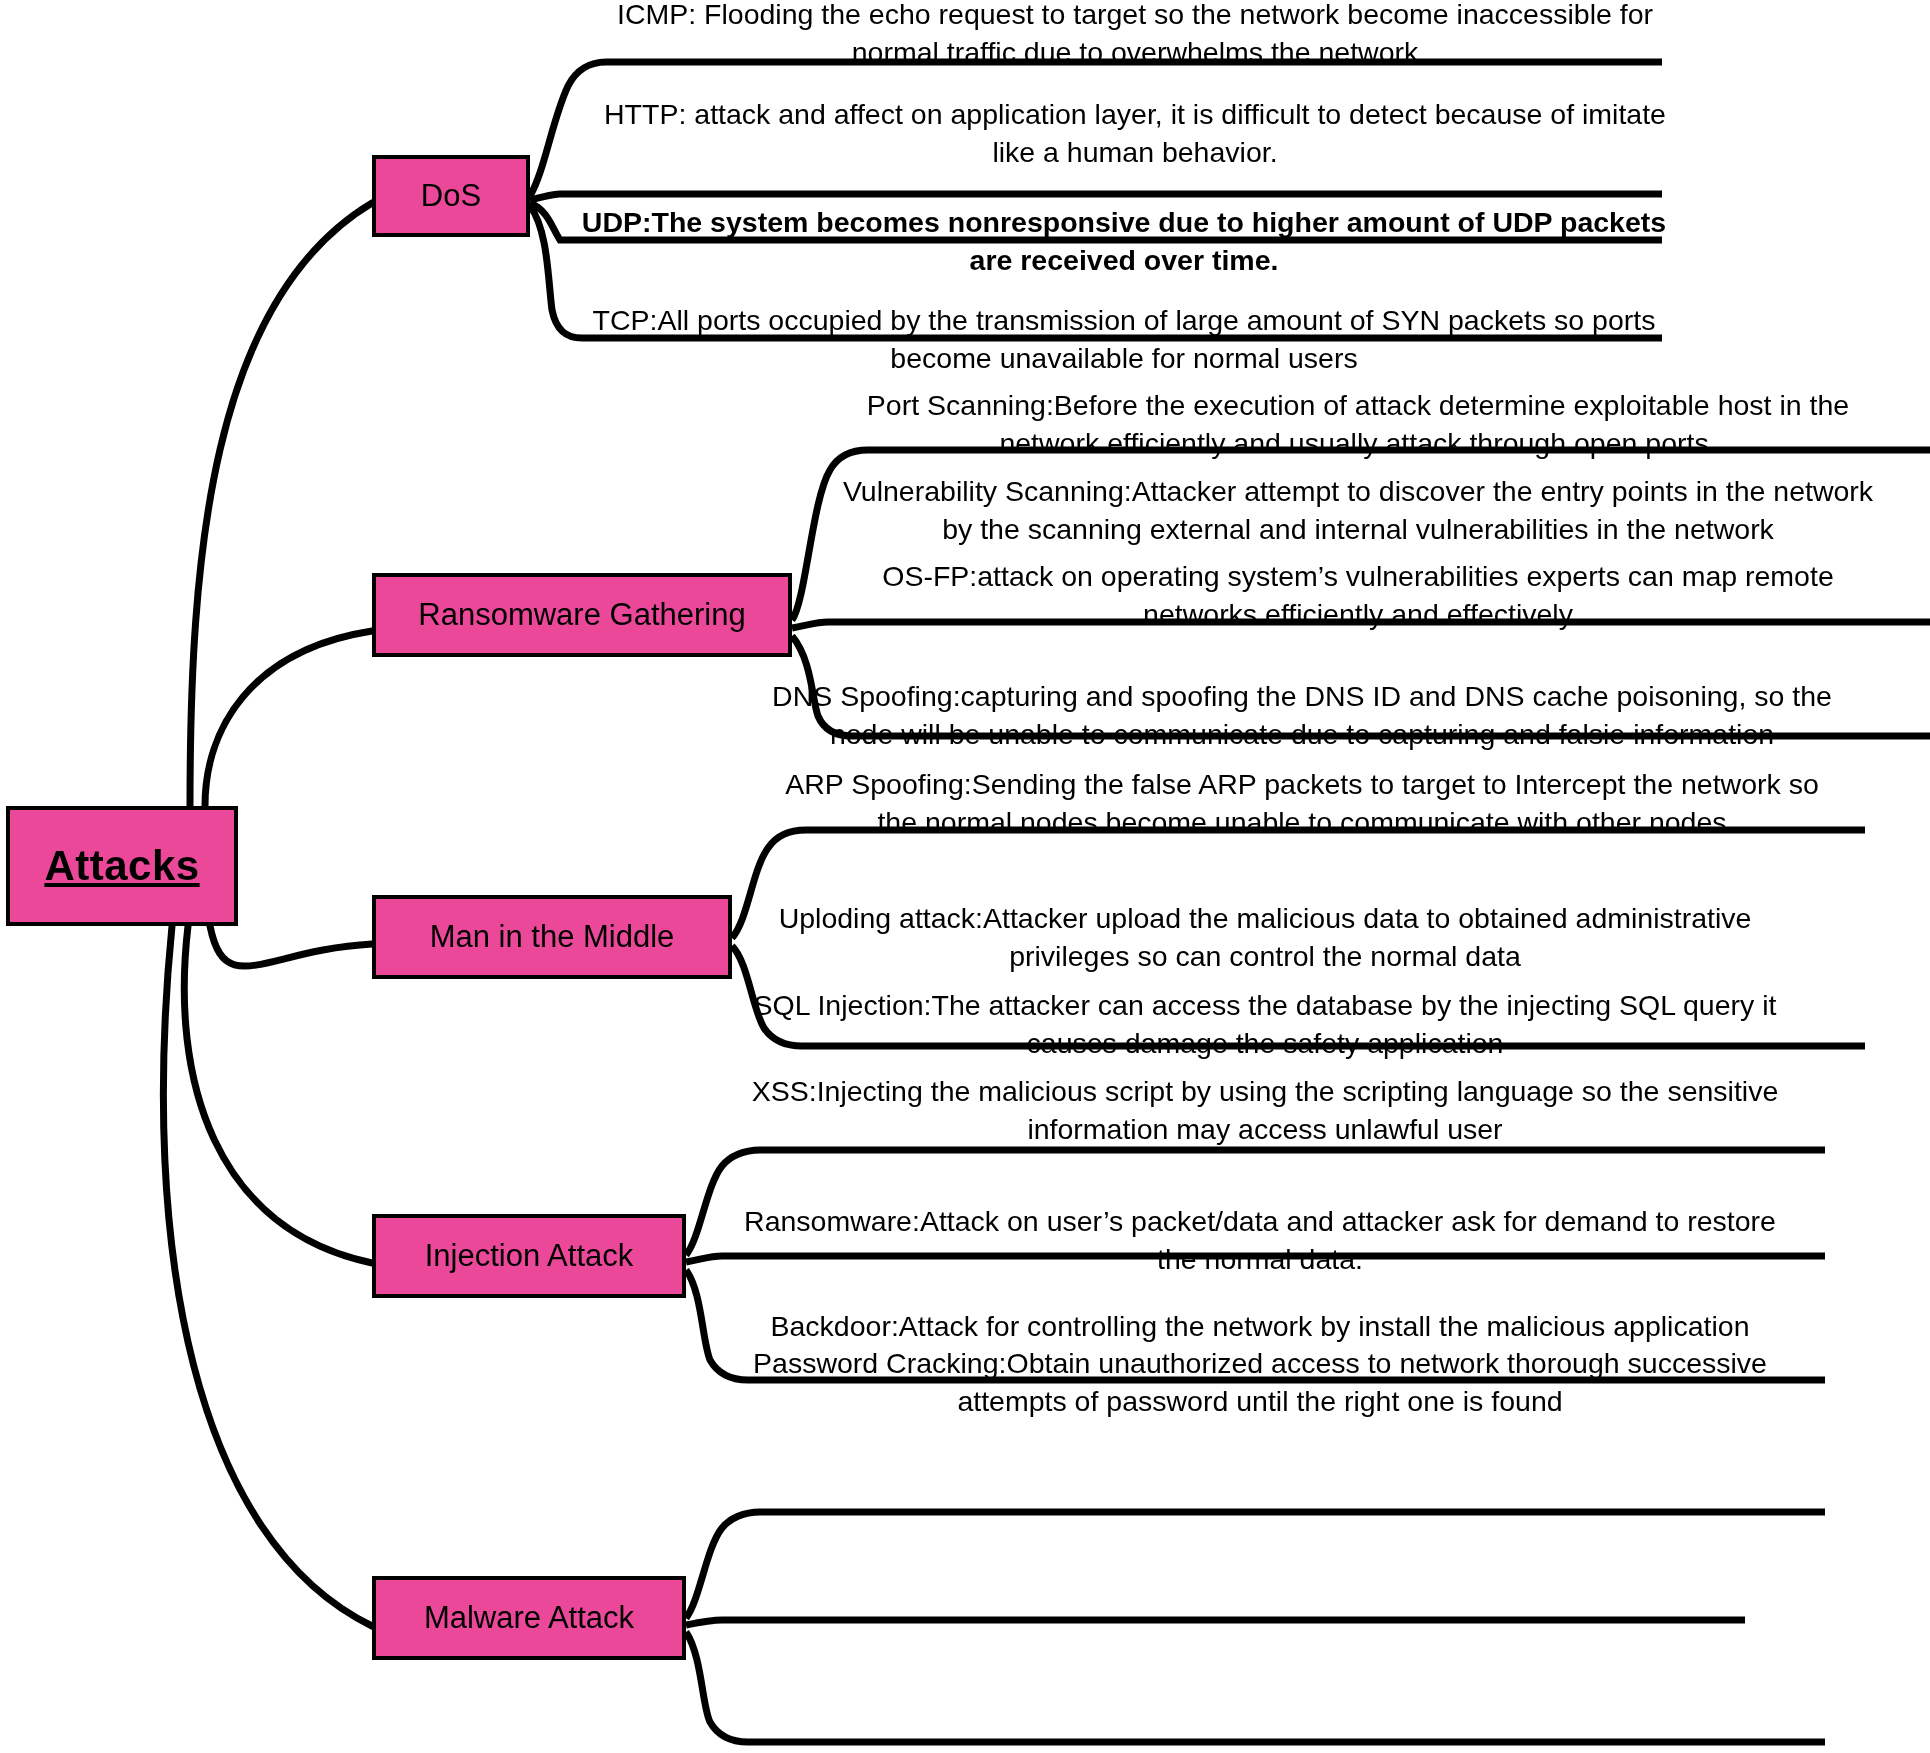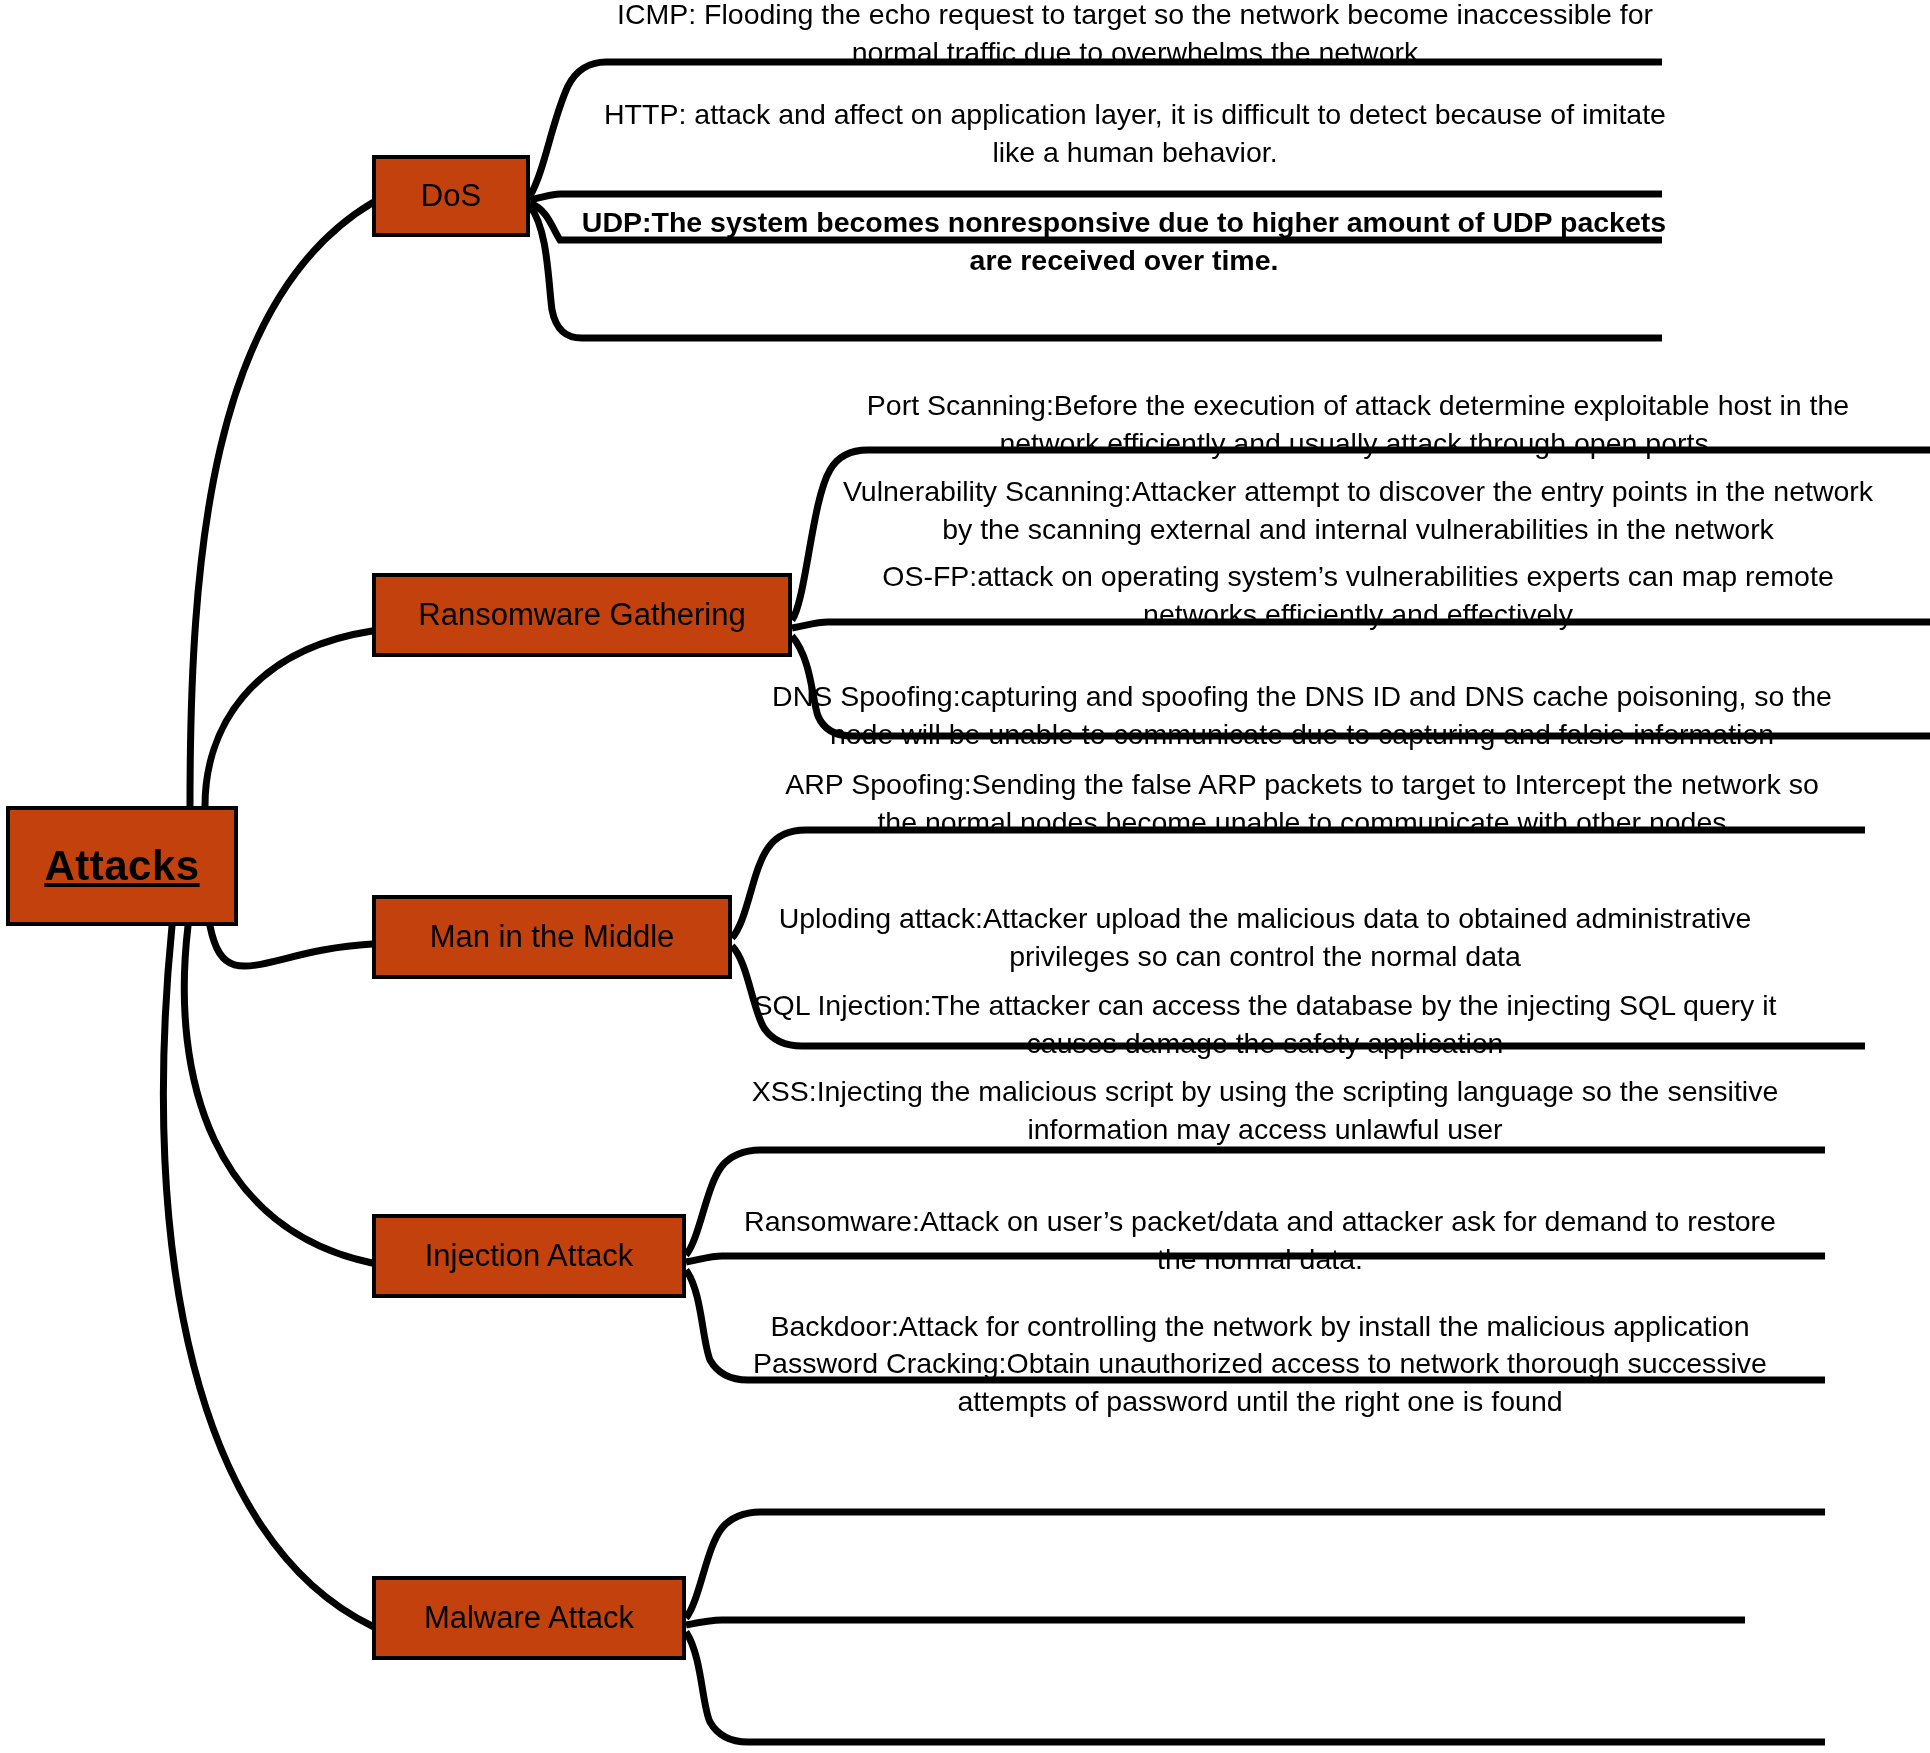--- a/index.html
+++ b/index.html
@@ -1,19 +1,19 @@
 <!DOCTYPE html>
 <html><head>
 <meta charset="utf-8">
 <style>
   html,body{margin:0;padding:0;background:#ffffff;}
   #root{position:relative;width:1930px;height:1753px;background:#ffffff;
         font-family:"Liberation Sans",sans-serif;overflow:hidden;}
   svg#wires{position:absolute;left:0;top:0;width:1930px;height:1753px;}
-  .node{position:absolute;background:#c2410c;border:4px solid #000;
+  .node{position:absolute;background:#ec4899;border:4px solid #000;
         display:flex;align-items:center;justify-content:center;
         color:#000;box-sizing:border-box;}
   .node span{display:block;text-align:center;line-height:1.05;}
   #node-root{left:6px;top:806px;width:232px;height:120px;text-decoration:underline;}
   #node-root span{font-size:42px;font-weight:bold;letter-spacing:.5px;}
   #node-dos{left:372px;top:155px;width:158px;height:82px;}
   #node-ig{left:372px;top:573px;width:420px;height:84px;}
   #node-mitm{left:372px;top:895px;width:360px;height:84px;}
   #node-inj{left:372px;top:1214px;width:314px;height:84px;}
   #node-mal{left:372px;top:1576px;width:314px;height:84px;}
@@ -80,20 +80,21 @@
   <div class="node branch" id="node-inj">
     <span>Injection Attack</span>
   </div>
   <div class="node branch" id="node-mal">
     <span>Malware Attack</span>
   </div>
 
   <div class="leaf" style="left:600px;top:-4px;width:1070px;">ICMP: Flooding the echo request to target so the network become inaccessible for normal traffic due to overwhelms the network</div>
   <div class="leaf" style="left:600px;top:96px;width:1070px;">HTTP: attack and affect on application layer, it is difficult to detect because of imitate like a human behavior.</div>
   <div class="leaf" style="left:578px;top:204px;width:1092px;font-weight:bold;">UDP:The system becomes nonresponsive due to higher amount of UDP packets are received over time.</div>
+  <div class="leaf" style="left:578px;top:302px;width:1092px;">TCP:All ports occupied by the transmission of large amount of SYN packets so ports become unavailable for normal users</div>
 
   <div class="leaf" style="left:858px;top:387px;width:1000px;">Port Scanning:Before the execution of attack determine exploitable host in the network efficiently and usually attack through open ports.</div>
   <div class="leaf" style="left:828px;top:473px;width:1060px;">Vulnerability Scanning:Attacker attempt to discover the entry points in the network by the  scanning external and internal vulnerabilities in the network</div>
   <div class="leaf" style="left:828px;top:558px;width:1060px;">OS-FP:attack on operating system’s vulnerabilities experts can map remote networks efficiently and effectively</div>
 
   <div class="leaf" style="left:772px;top:678px;width:1060px;">DNS Spoofing:capturing and spoofing the DNS ID and DNS cache poisoning, so the node will be unable to communicate due to capturing and falsie information</div>
   <div class="leaf" style="left:772px;top:766px;width:1060px;">ARP Spoofing:Sending the false ARP packets to target to Intercept the network so the normal nodes become unable to communicate with other nodes</div>
 
   <div class="leaf" style="left:740px;top:900px;width:1050px;">Uploding attack:Attacker upload the malicious data to obtained administrative privileges so can control the normal data</div>
   <div class="leaf" style="left:740px;top:1073px;width:1050px;">XSS:Injecting the malicious script by using the scripting language so the  sensitive information may access unlawful  user</div>

